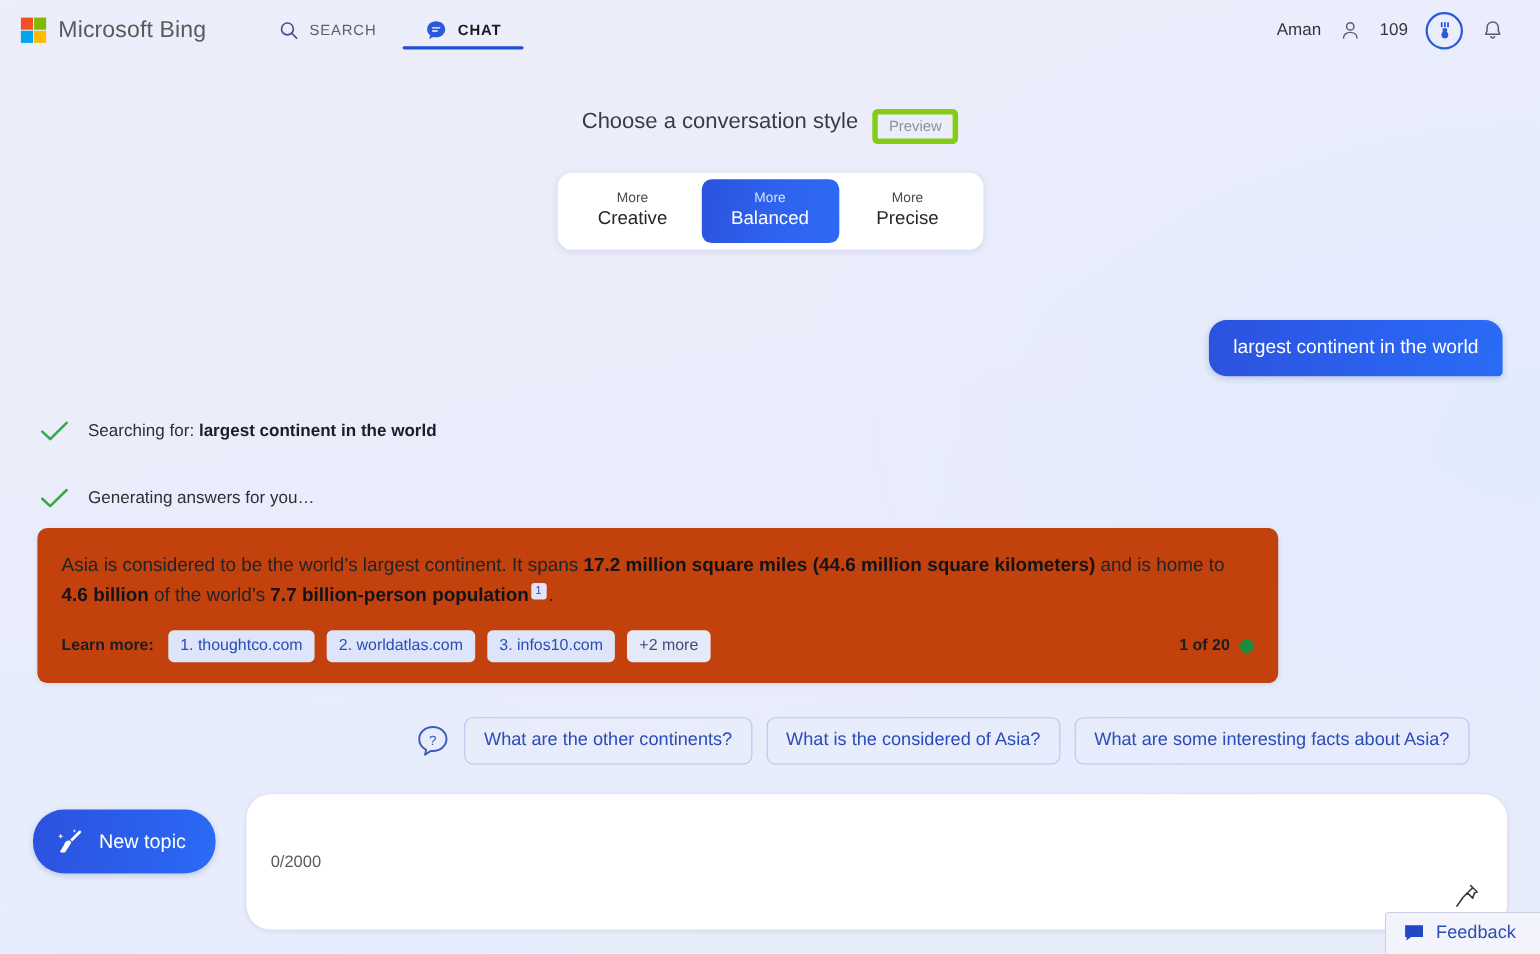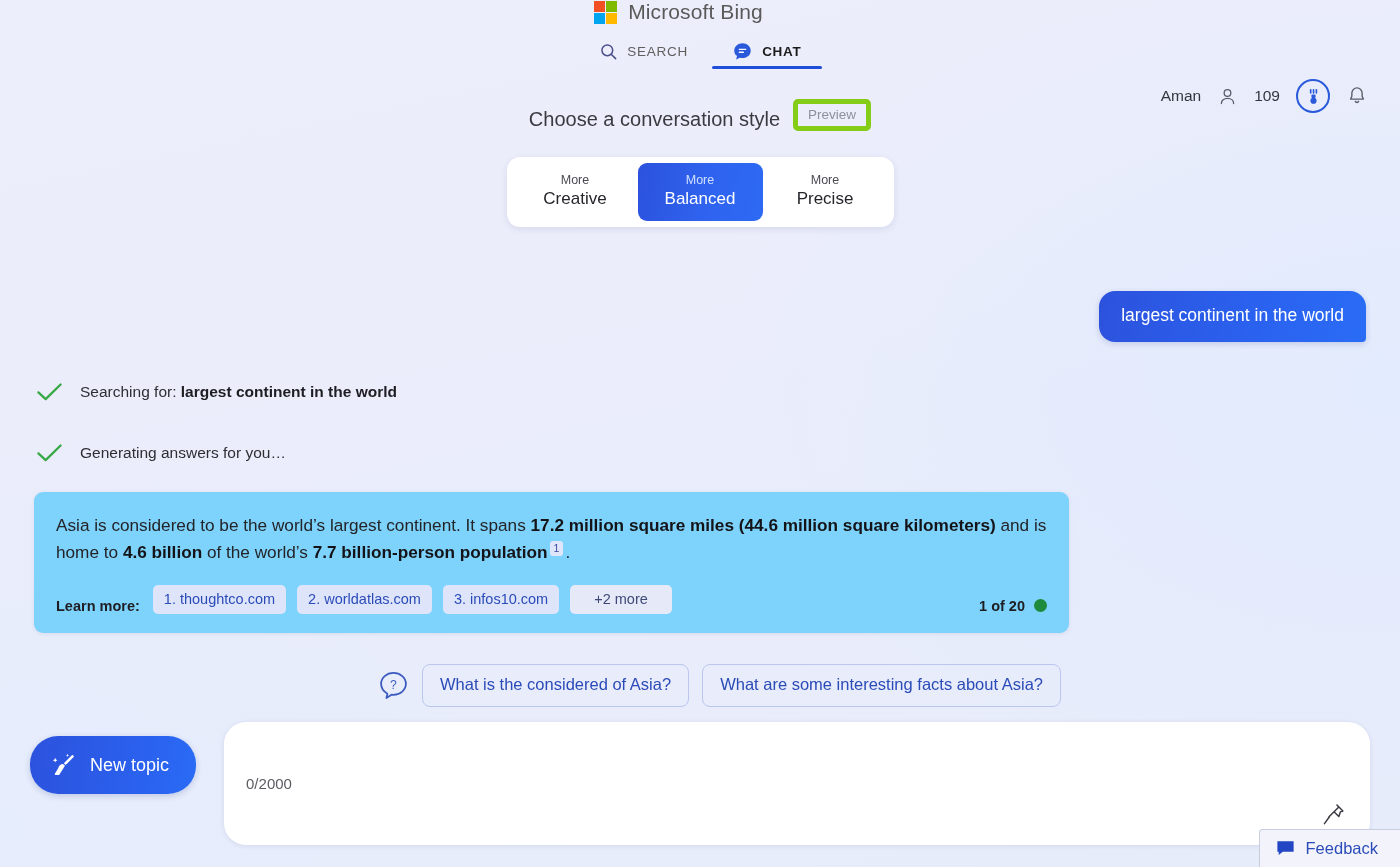--- a/index.html
+++ b/index.html
@@ -20,21 +20,20 @@
     -webkit-font-smoothing: antialiased;
   }
 
   
   .topnav {
     height: 55px;
     display: flex;
     align-items: center;
     padding: 0 18px 0 19px;
     position: relative;
-    flex-direction: column;
   }
 
   .brand {
     display: flex;
     align-items: center;
     gap: 11px;
     margin-right: 44px;
   }
   .ms-logo {
     width: 23px; height: 23px;
@@ -99,21 +98,21 @@
 
   
   .style-section {
     display: flex;
     flex-direction: column;
     align-items: center;
     margin-top: 44px;
   }
   .style-head {
     display: flex;
-    align-items: flex-end;
+    align-items: flex-start;
     gap: 13px;
   }
   .style-title {
     font-size: 20px;
     color: #3a3a40;
   }
   .preview-pill {
     border: 5px solid #84cc16;
     border-radius: 5px;
     padding: 3px 10px 4px;
@@ -170,24 +169,24 @@
     align-items: center;
     gap: 16px;
     margin-top: 39px;
   }
   .status-row:first-of-type { margin-top: 44px; }
   .status-text { font-size: 15.5px; color: #2e2e33; }
   .status-text b { font-weight: bold; color: #1d1d22; }
   .check { flex: none; width: 30px; display: flex; justify-content: center; }
 
   .answer-card {
-    margin-top: 28px;
-    background: #7dd3fc;
+    margin-top: 16px;
+    background: #c2410c;
     border-radius: 9px;
-    width: 1035px;
+    width: 1128px;
     box-shadow: 0 1px 4px rgba(40,50,100,.09);
     overflow: hidden;
   }
   .answer-body {
     padding: 20px 22px 18px;
     font-size: 17.2px;
     line-height: 1.60;
     color: #232328;
   }
   .answer-body b { font-weight: bold; color: #141418; }
@@ -199,21 +198,21 @@
     border-radius: 3px;
     padding: 1px 4px;
     vertical-align: super;
     margin: 0 2px;
     line-height: 1.25;
     cursor: pointer;
   }
 
   .answer-foot {
     display: flex;
-    align-items: flex-end;
+    align-items: center;
     padding: 0 22px 19px;
     gap: 11px;
   }
   .learn-label {
     font-size: 14.5px;
     font-weight: bold;
     color: #1d1d22;
     margin-right: 2px;
   }
   .src-chip {
@@ -223,21 +222,21 @@
     border-radius: 5px;
     padding: 6px 11px 7px;
     cursor: pointer;
     white-space: nowrap;
   }
   .more-chip {
     background: #e5e9f8;
     color: #3f4a78;
     font-size: 14.5px;
     border-radius: 5px;
-    padding: 6px 24px 7px;
+    padding: 6px 11px 7px;
     cursor: pointer;
   }
   .counter {
     margin-left: auto;
     display: flex;
     align-items: center;
     gap: 9px;
     font-size: 14.5px;
     font-weight: bold;
     color: #1d1d22;
@@ -470,20 +469,21 @@
     </div>
   </div>
 
   <div class="suggest-row">
     <span style="display:flex;">
       <svg width="31" height="31" viewBox="0 0 28 28" fill="none">
         <path d="M14 2.6c6.2 0 11.2 4.4 11.2 9.9 0 5.5-5 9.9-11.2 9.9-.6 0-1.2 0-1.8-.1l-4.6 3 .9-3.9C5.3 19.6 2.8 16.2 2.8 12.5 2.8 7 7.8 2.6 14 2.6z" stroke="#3c5bbf" stroke-width="1.6" stroke-linejoin="round"></path>
         <text x="14" y="17.1" font-size="11" font-family="Liberation Sans, sans-serif" fill="#3c5bbf" text-anchor="middle">?</text>
       </svg>
     </span>
+    <button class="suggest-chip">What are the other continents?</button>
     <button class="suggest-chip">What is the considered of Asia?</button>
     <button class="suggest-chip">What are some interesting facts about Asia?</button>
   </div>
 
 </div>
 
 <div class="composer-row">
 
   <button class="new-topic">
     <span style="display:flex;">

